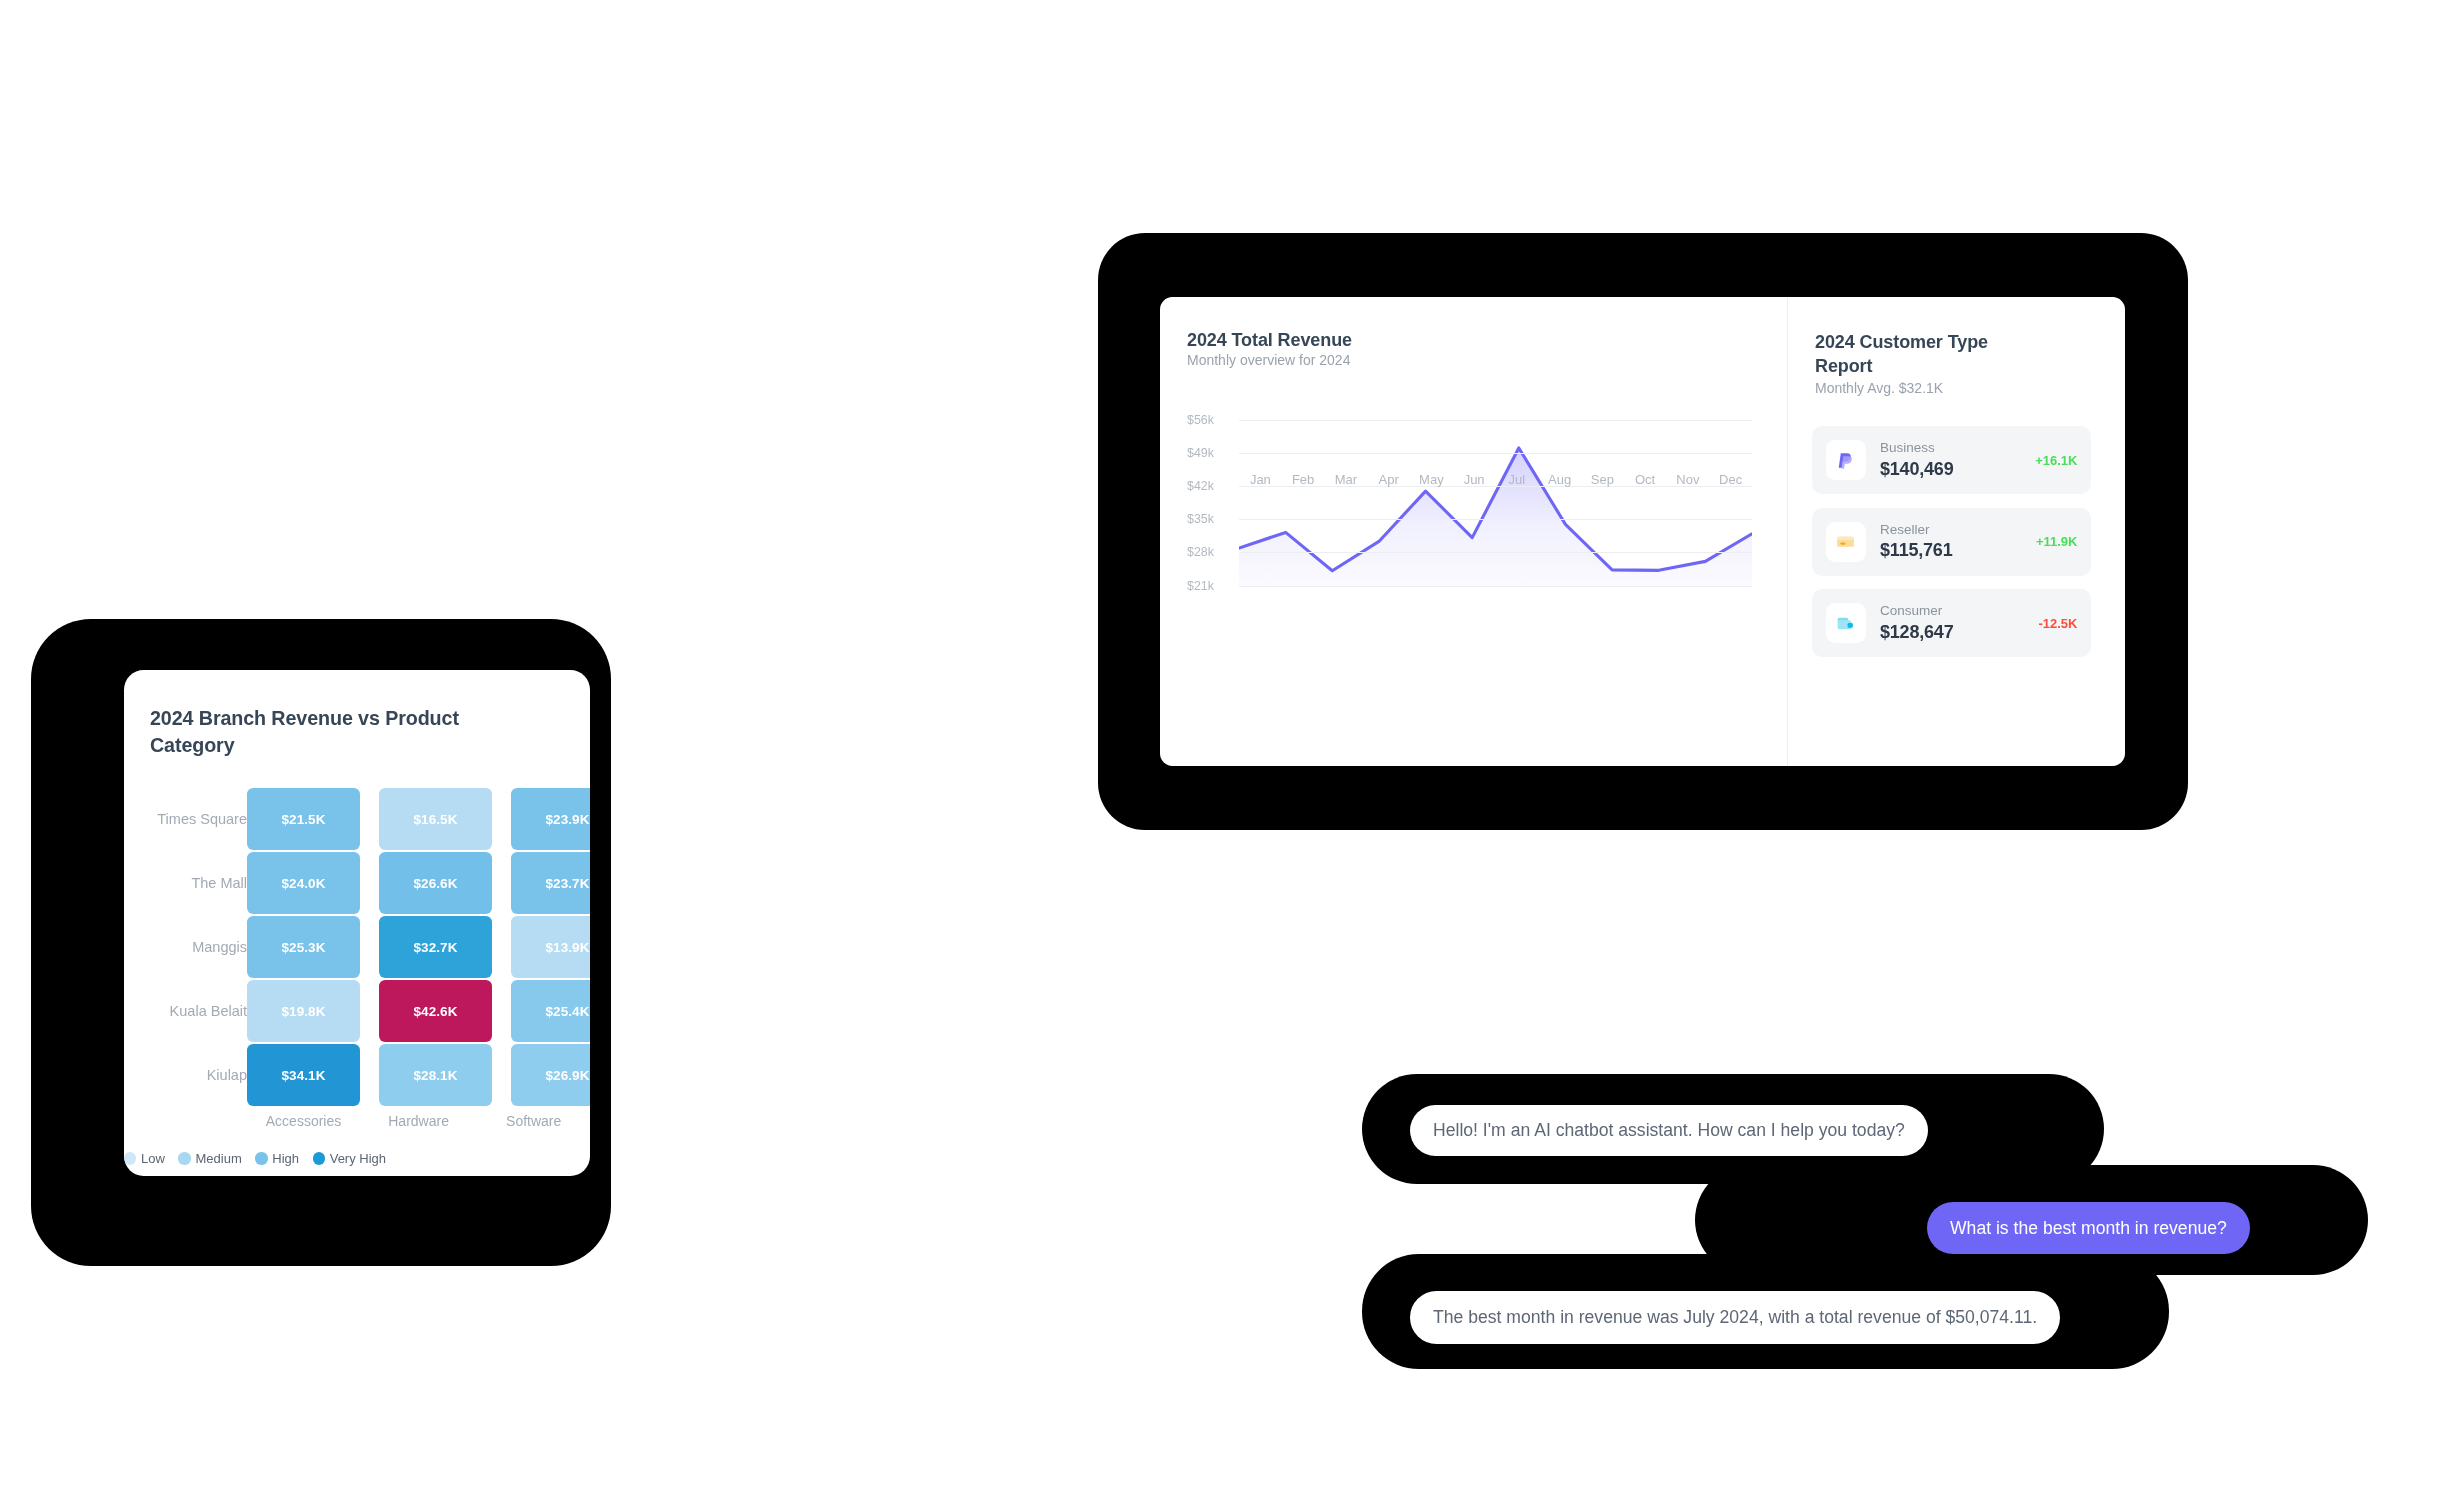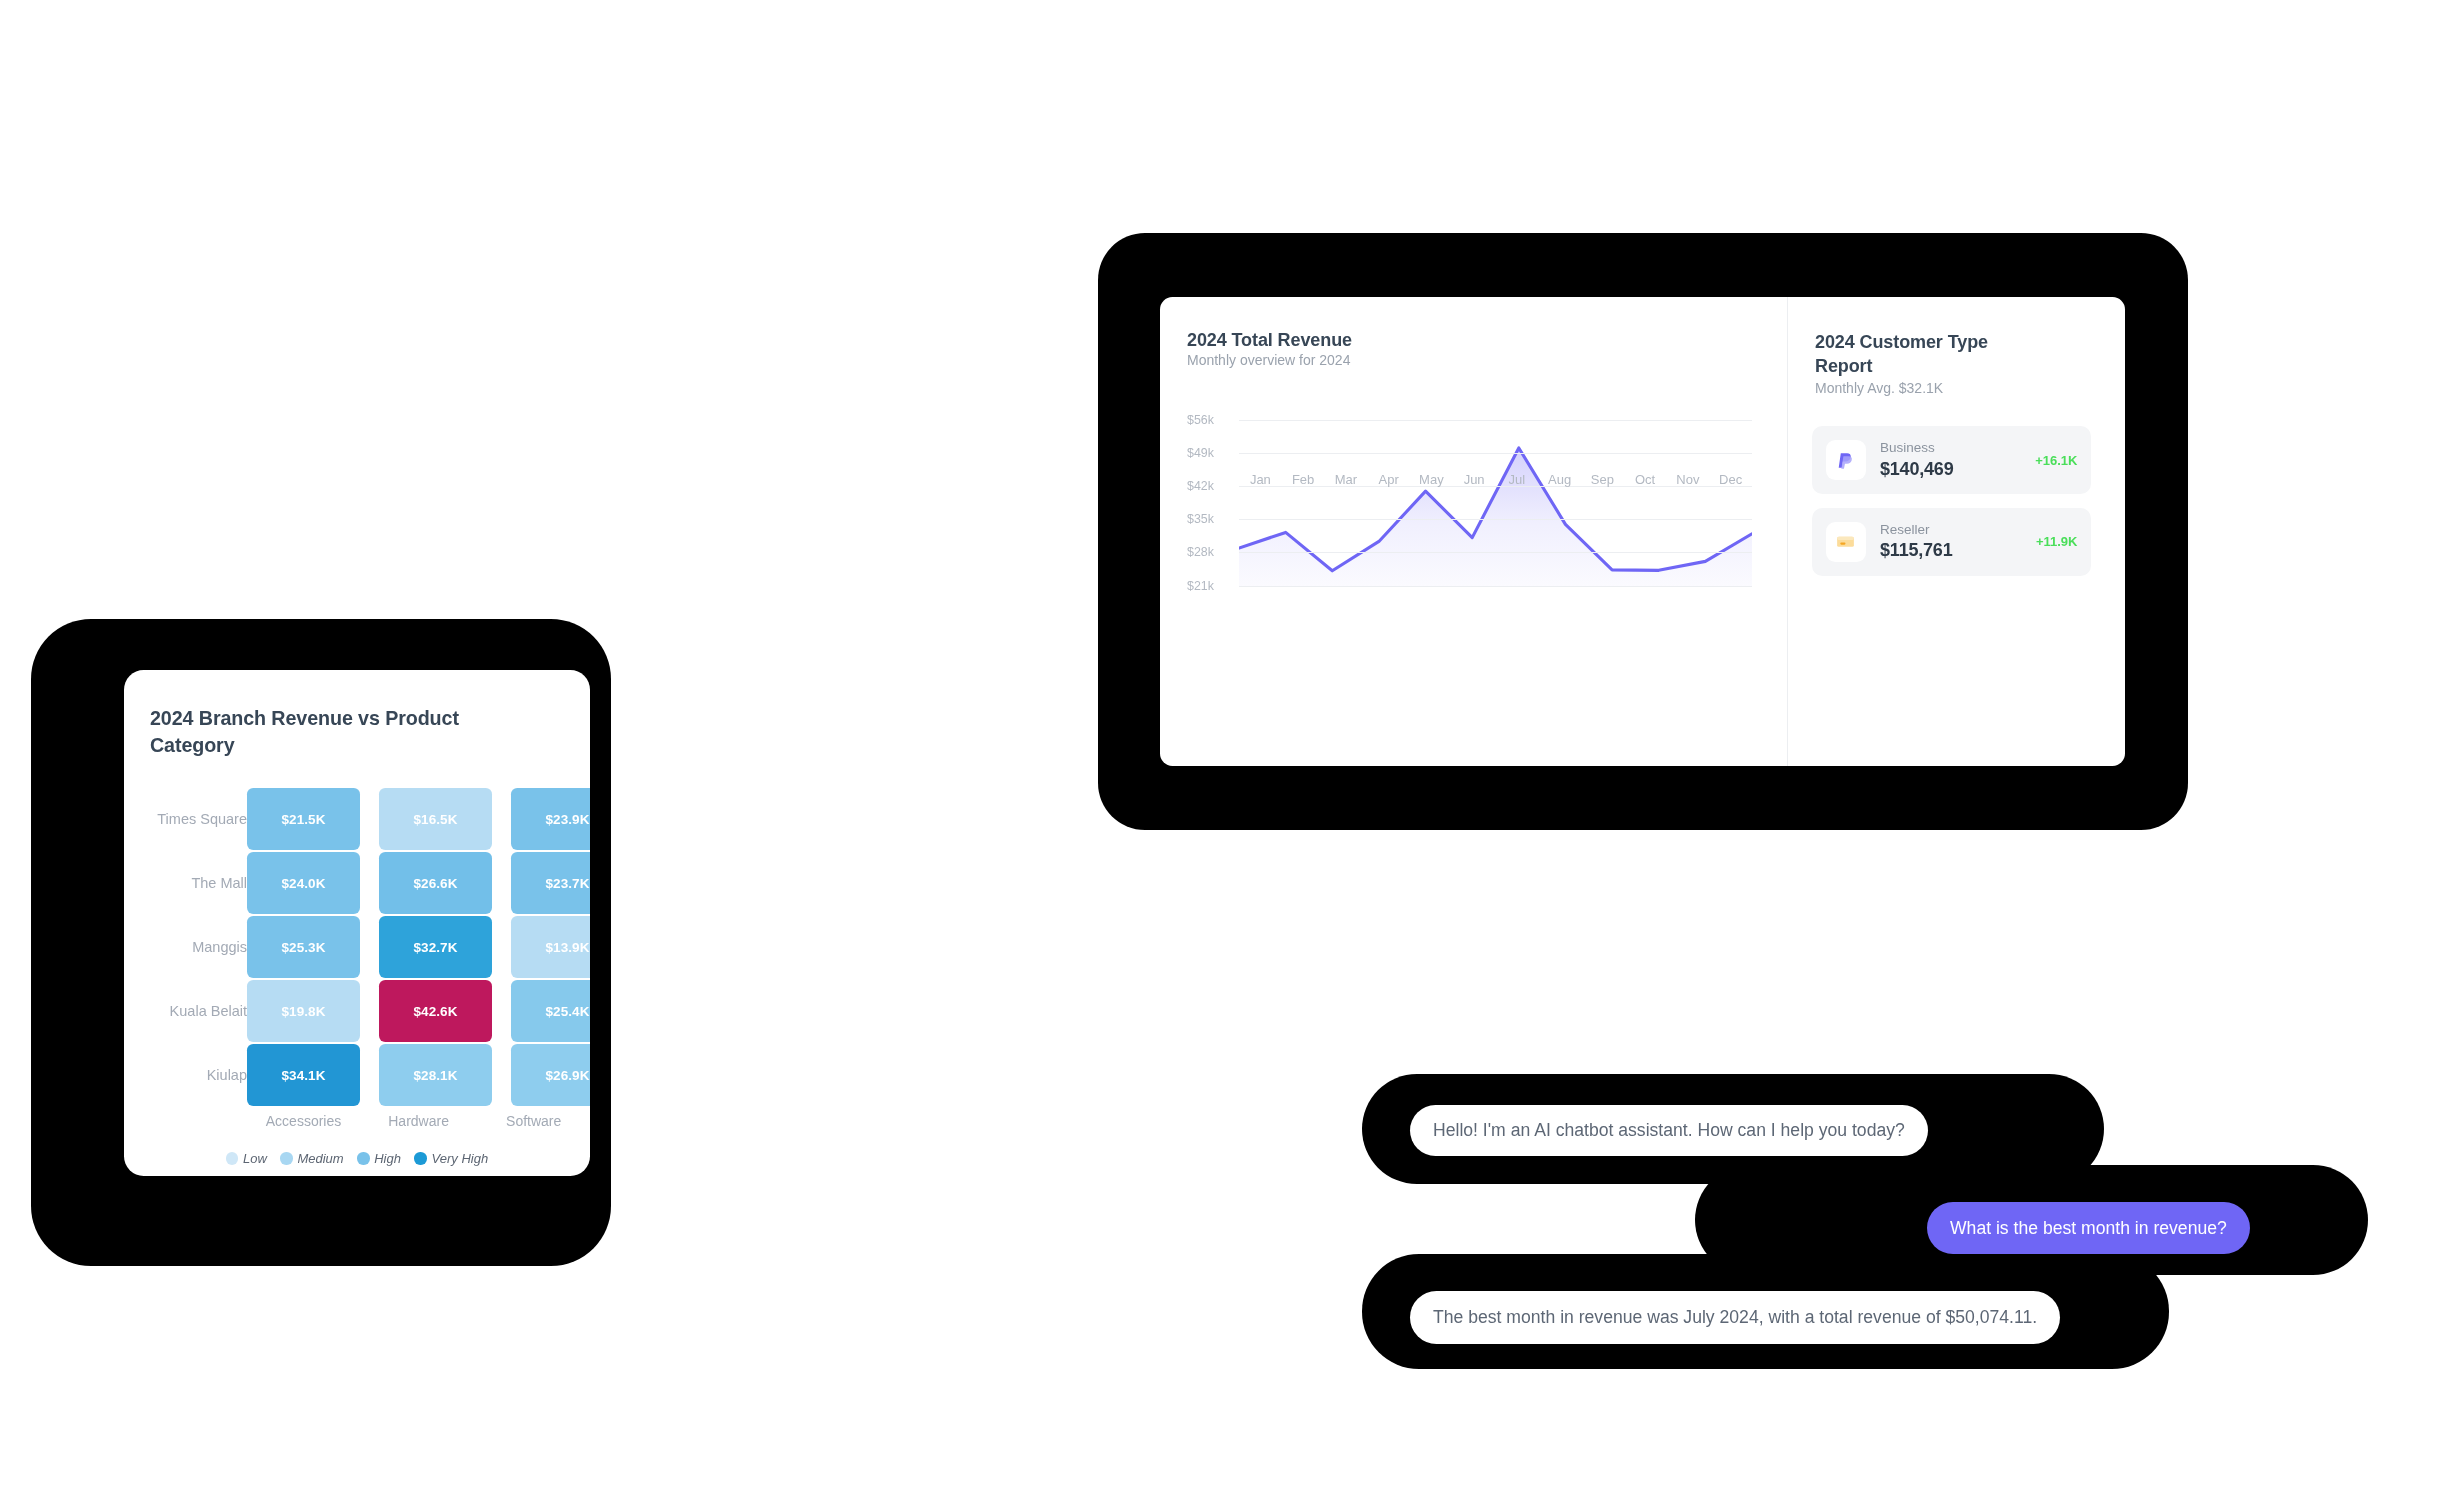--- a/index.html
+++ b/index.html
@@ -113,24 +113,22 @@
     font-size: 14px;
     color: #a3aab5;
   }
 
   .hm-legend {
     position: absolute;
     left: 0;
     top: 481px;
     width: 466px;
     display: flex;
-    justify-content: center;
     align-items: center;
     gap: 13.5px;
-    font-style: italic;
   }
   .hm-leg-item {
     display: flex;
     align-items: center;
     gap: 4.7px;
   }
   .hm-leg-dot {
     width: 12.4px;
     height: 12.4px;
     border-radius: 50%;
@@ -475,20 +473,34 @@
                   <rect x="6" y="13" width="32" height="6" rx="3" fill="#fbe8bd"></rect>
                   <rect x="12" y="24" width="10" height="4" rx="2" fill="#f5a623"></rect>
                 </svg>
               </div>
               <div class="cust-text">
                 <div class="cust-label">Reseller</div>
                 <div class="cust-amount">$115,761</div>
               </div>
               <div class="cust-delta delta-up">+11.9K</div>
             </div>
+            <div class="cust-card">
+              <div class="cust-icon-box">
+                <svg width="23" height="23" viewBox="0 0 44 44">
+                  <path d="M7 14a3 3 0 013-3h14a3 3 0 013 3v4H7z" fill="#7fdcf2"></path>
+                  <rect x="7" y="16" width="26" height="17" rx="3" fill="#9fe4f6"></rect>
+                  <rect x="26" y="21" width="10" height="9" rx="2.5" fill="#0fb8e8"></rect>
+                </svg>
+              </div>
+              <div class="cust-text">
+                <div class="cust-label">Consumer</div>
+                <div class="cust-amount">$128,647</div>
+              </div>
+              <div class="cust-delta delta-down">-12.5K</div>
+            </div>
           </div>
       </div>
 
     </div>
   </div>
 
   <div class="chat-bezel" id="chat-bezel-1"></div>
   <div class="chat-bezel" id="chat-bezel-2"></div>
   <div class="chat-bezel" id="chat-bezel-3"></div>
 

